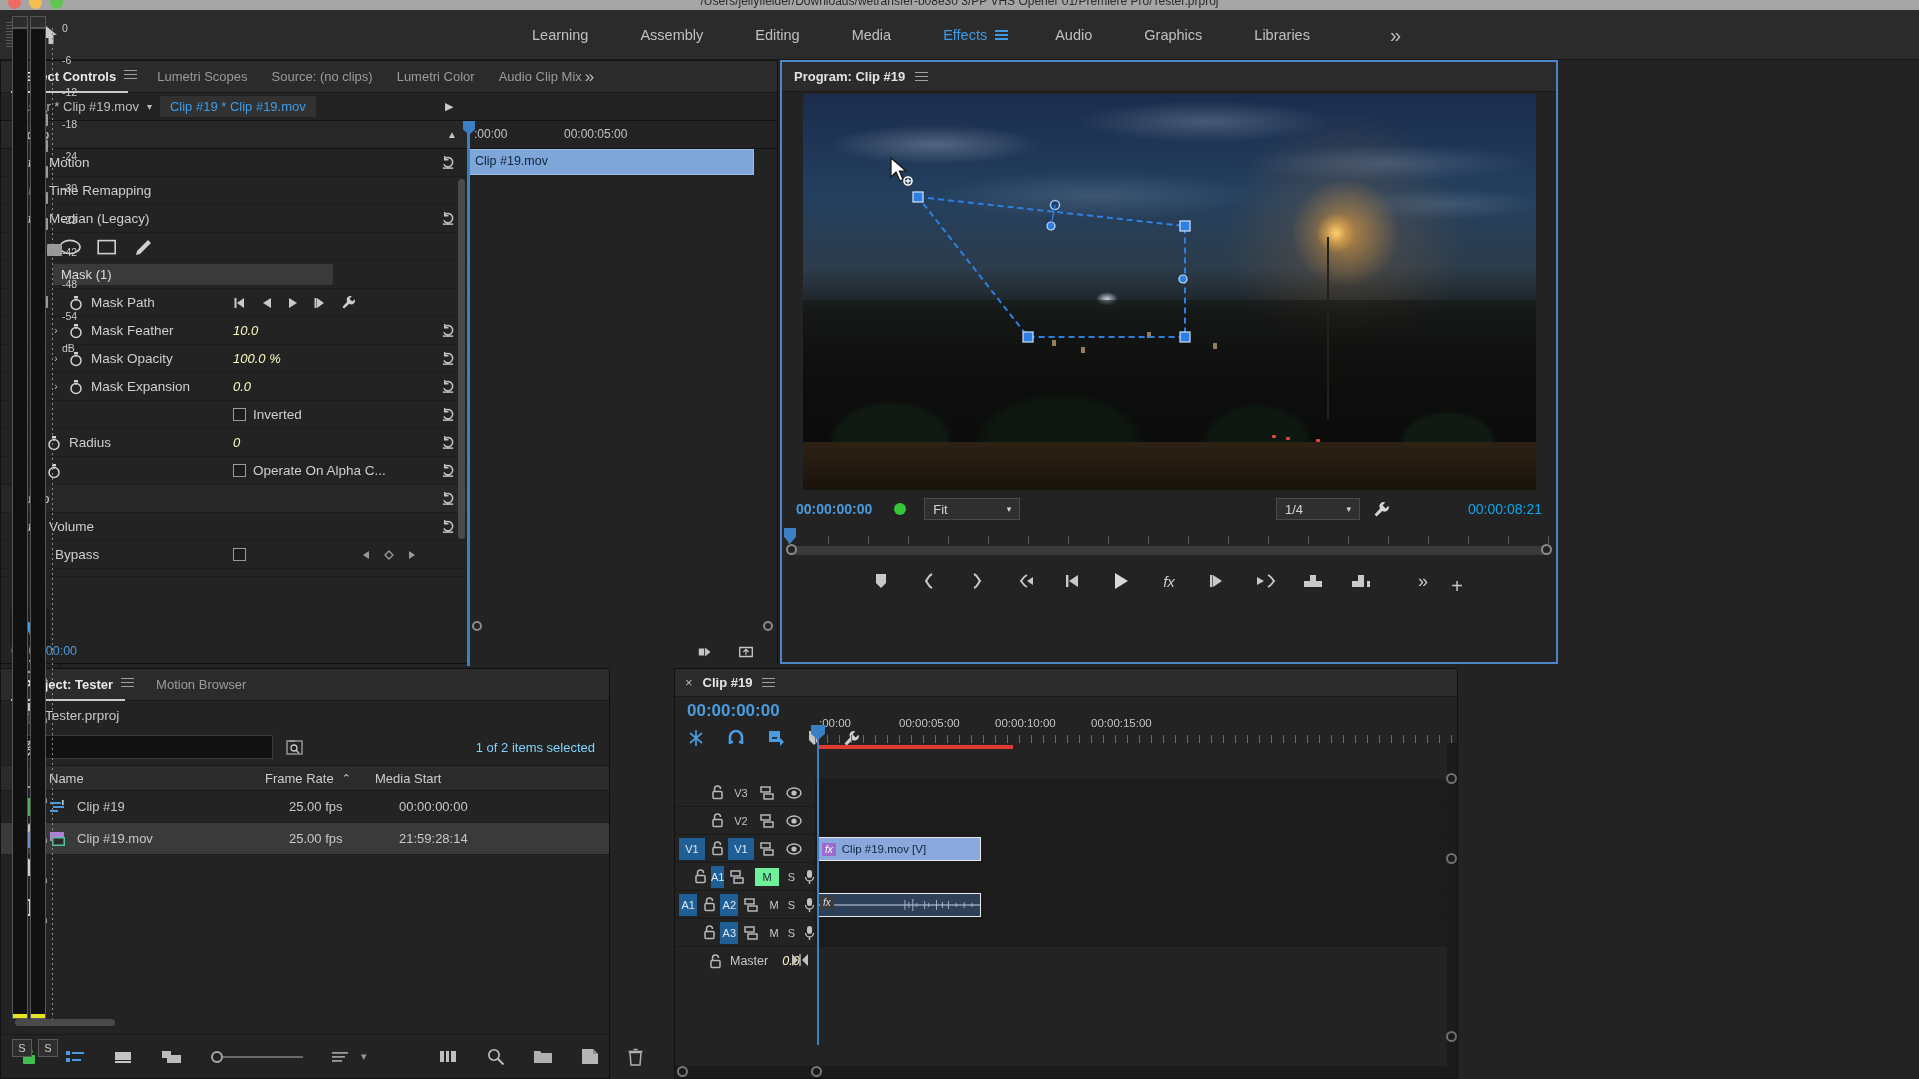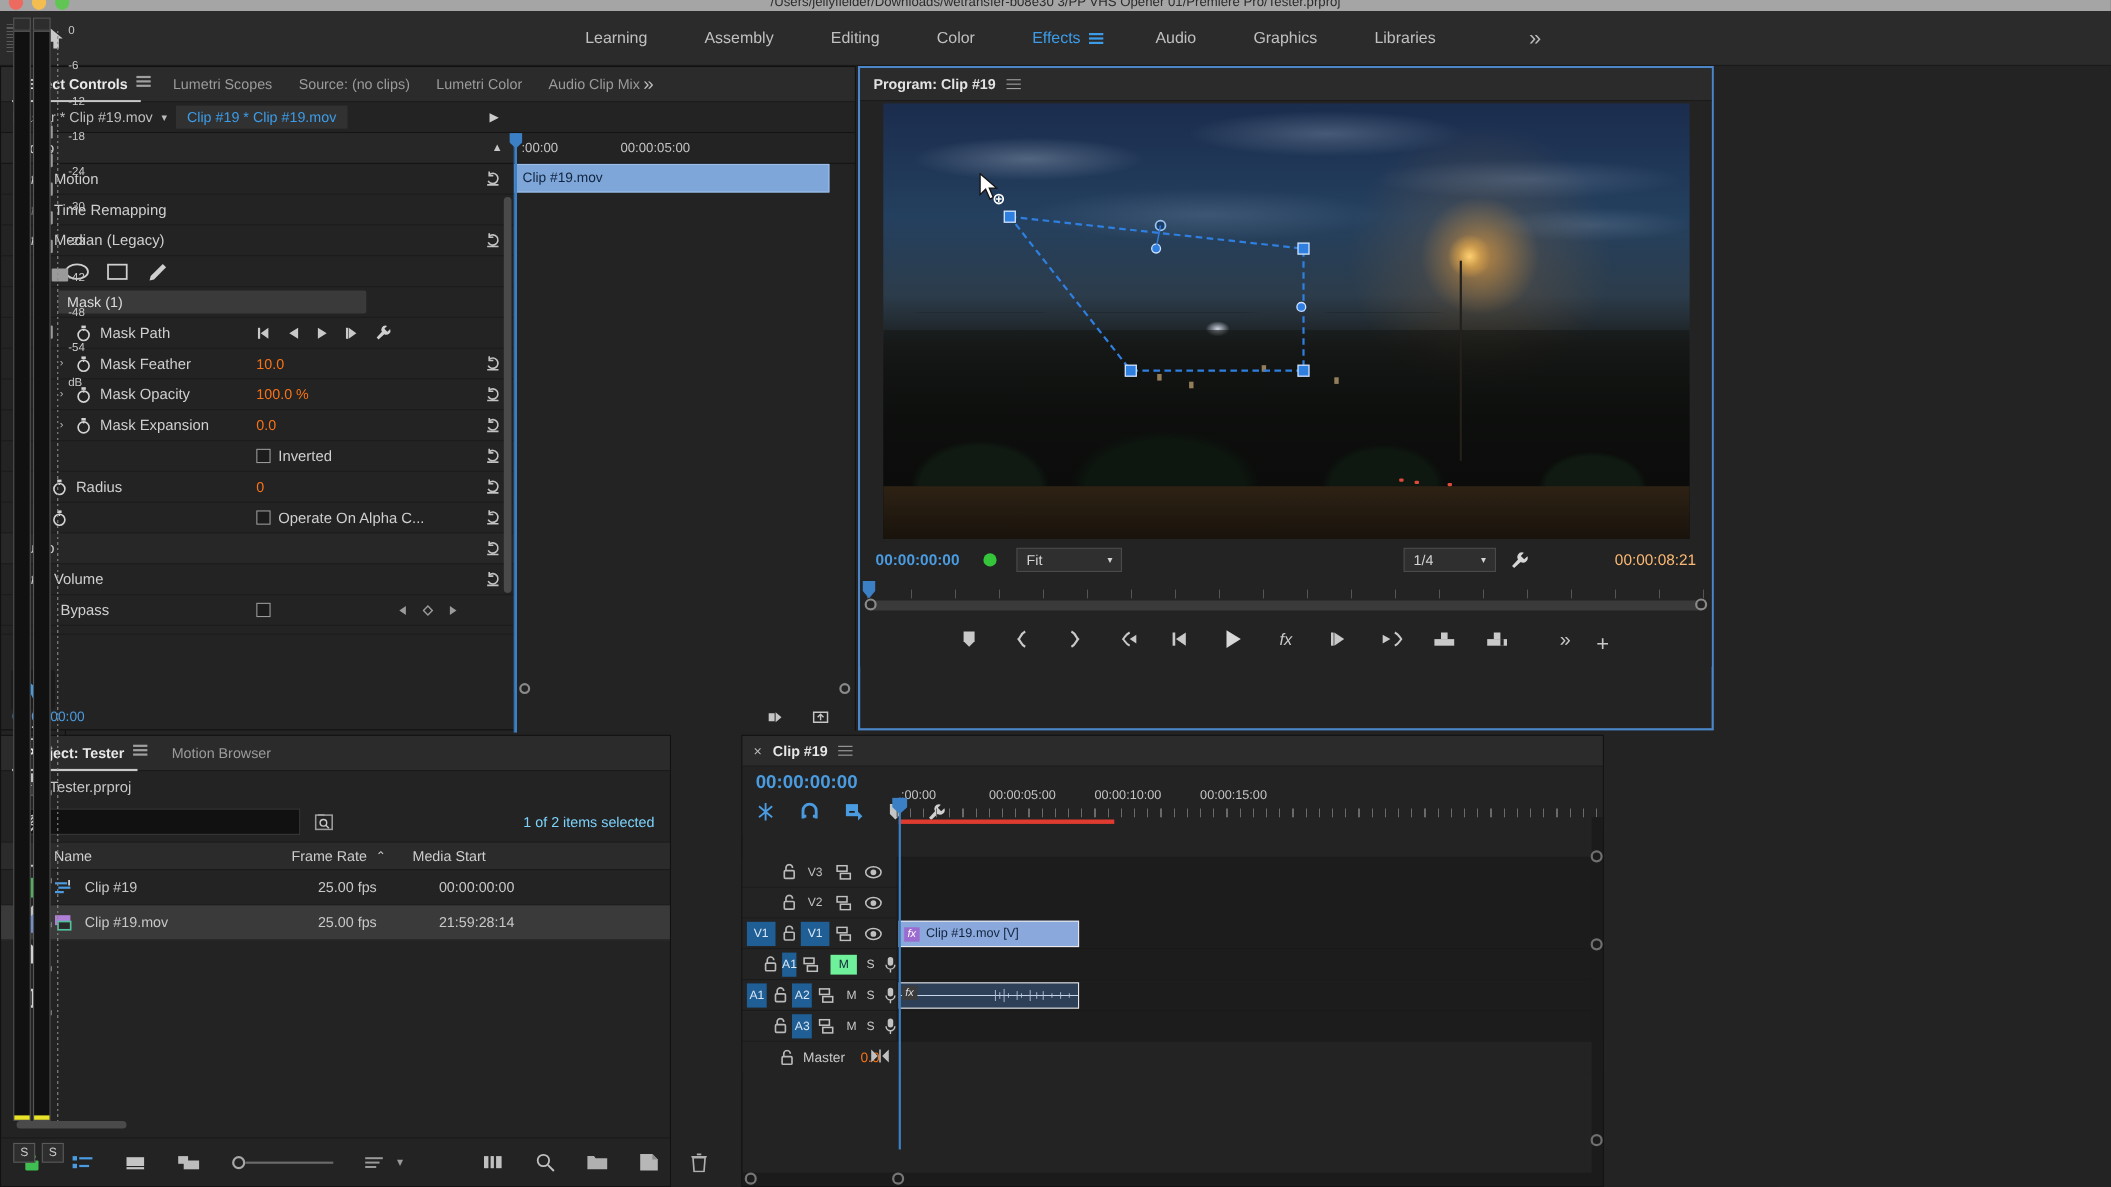--- a/index.html
+++ b/index.html
@@ -81,21 +81,21 @@
   .ec-row{
     height:28px; display:flex; align-items:center; position:relative;
     border-bottom:1px solid #1c1c1c; font-size:13.5px; color:#cfcfcf;
   }
   .ec-row.section{ background:#272727; }
   .tw{ width:14px; text-align:center; font-size:10px; color:#b9b9b9; flex:0 0 auto; }
   .fx{ font-style:italic; font-size:13px; color:#cfcfcf; width:20px; text-align:center; }
   .fx.dim{ color:#6e6e6e; }
   .stopwatch{ width:18px; height:18px; display:inline-flex; align-items:center; justify-content:center; flex:0 0 auto;}
   .reset{ position:absolute; right:10px; width:16px; height:16px; }
-  .val{ color:#f97316; font-size:13px; }
+  .val{ color:#fef9c3; font-size:13px;font-style:italic; }
   .maskpill{
     background:#3a3a3a; color:#ddd; font-size:13px; padding:3px 8px; border-radius:2px;
   }
   .cbx{ width:13px; height:13px; border:1.5px solid #9a9a9a; background:#1c1c1c; display:inline-block; }
   .shape-ico{ margin-right:16px; }
   .kf-nav{ display:flex; gap:14px; align-items:center; }
 
   
   #programMonitor{ left:780px; top:60px; width:778px; height:604px; border:2px solid #4a86c8; }
   .pm-tabs{ height:30px; background:#2b2b2b; display:flex; align-items:center; padding-left:12px; gap:10px;
@@ -267,21 +267,21 @@
     <div class="grip"></div>
     <div class="homebtn">
       <svg width="26" height="24" viewBox="0 0 26 24">
           <path d="M13 3 L24 12 L20.5 12 L20.5 21 L15.5 21 L15.5 15 L10.5 15 L10.5 21 L5.5 21 L5.5 12 L2 12 Z" fill="#c9c9c9"></path>
         </svg>
     </div>
     <div class="ws-tabs">
       <div class="ws-tab">Learning</div>
       <div class="ws-tab">Assembly</div>
       <div class="ws-tab">Editing</div>
-      <div class="ws-tab">Color</div>
+      <div class="ws-tab">Media</div>
       <div class="ws-tab active">Effects</div>
       <div class="ws-ham">
         <span class="ham" style="color:#3c9ce8">
             <i style="background:#3c9ce8"></i>
             <i style="background:#3c9ce8"></i>
             <i style="background:#3c9ce8"></i>
           </span>
       </div>
       <div class="ws-tab">Audio</div>
       <div class="ws-tab">Graphics</div>
@@ -681,21 +681,21 @@
       </span>
       <span class="sel-box" style="position:absolute;right:196px;width:84px">
         <span>1/4</span>
         <span style="font-size:9px">▾</span>
       </span>
       <span style="position:absolute;right:166px">
         <svg width="17" height="17" viewBox="0 0 16 16">
             <path d="M10 1 a4 4 0 0 0 -3.4 6.1 L1.5 12.7 l1.8 1.8 L8.9 9.4 A4 4 0 0 0 14.6 4.4 L11.9 7 L9 4.1 L11.6 1.4 A4 4 0 0 0 10 1 Z" fill="#d6d6d6"></path>
           </svg>
       </span>
-      <span style="position:absolute;right:14px;font-size:14px;color:#fdba74">00:00:08:21</span>
+      <span style="position:absolute;right:14px;font-size:14px;color:#0ea5e9">00:00:08:21</span>
     </div>
 
     <div class="pm-scrub">
       <div class="scrub-ticks"></div>
       <div class="scrub-ph"></div>
       <div class="scrub-bar"></div>
       <div class="scrub-knob" style="left:4px"></div>
       <div class="scrub-knob" style="right:4px"></div>
     </div>
 

